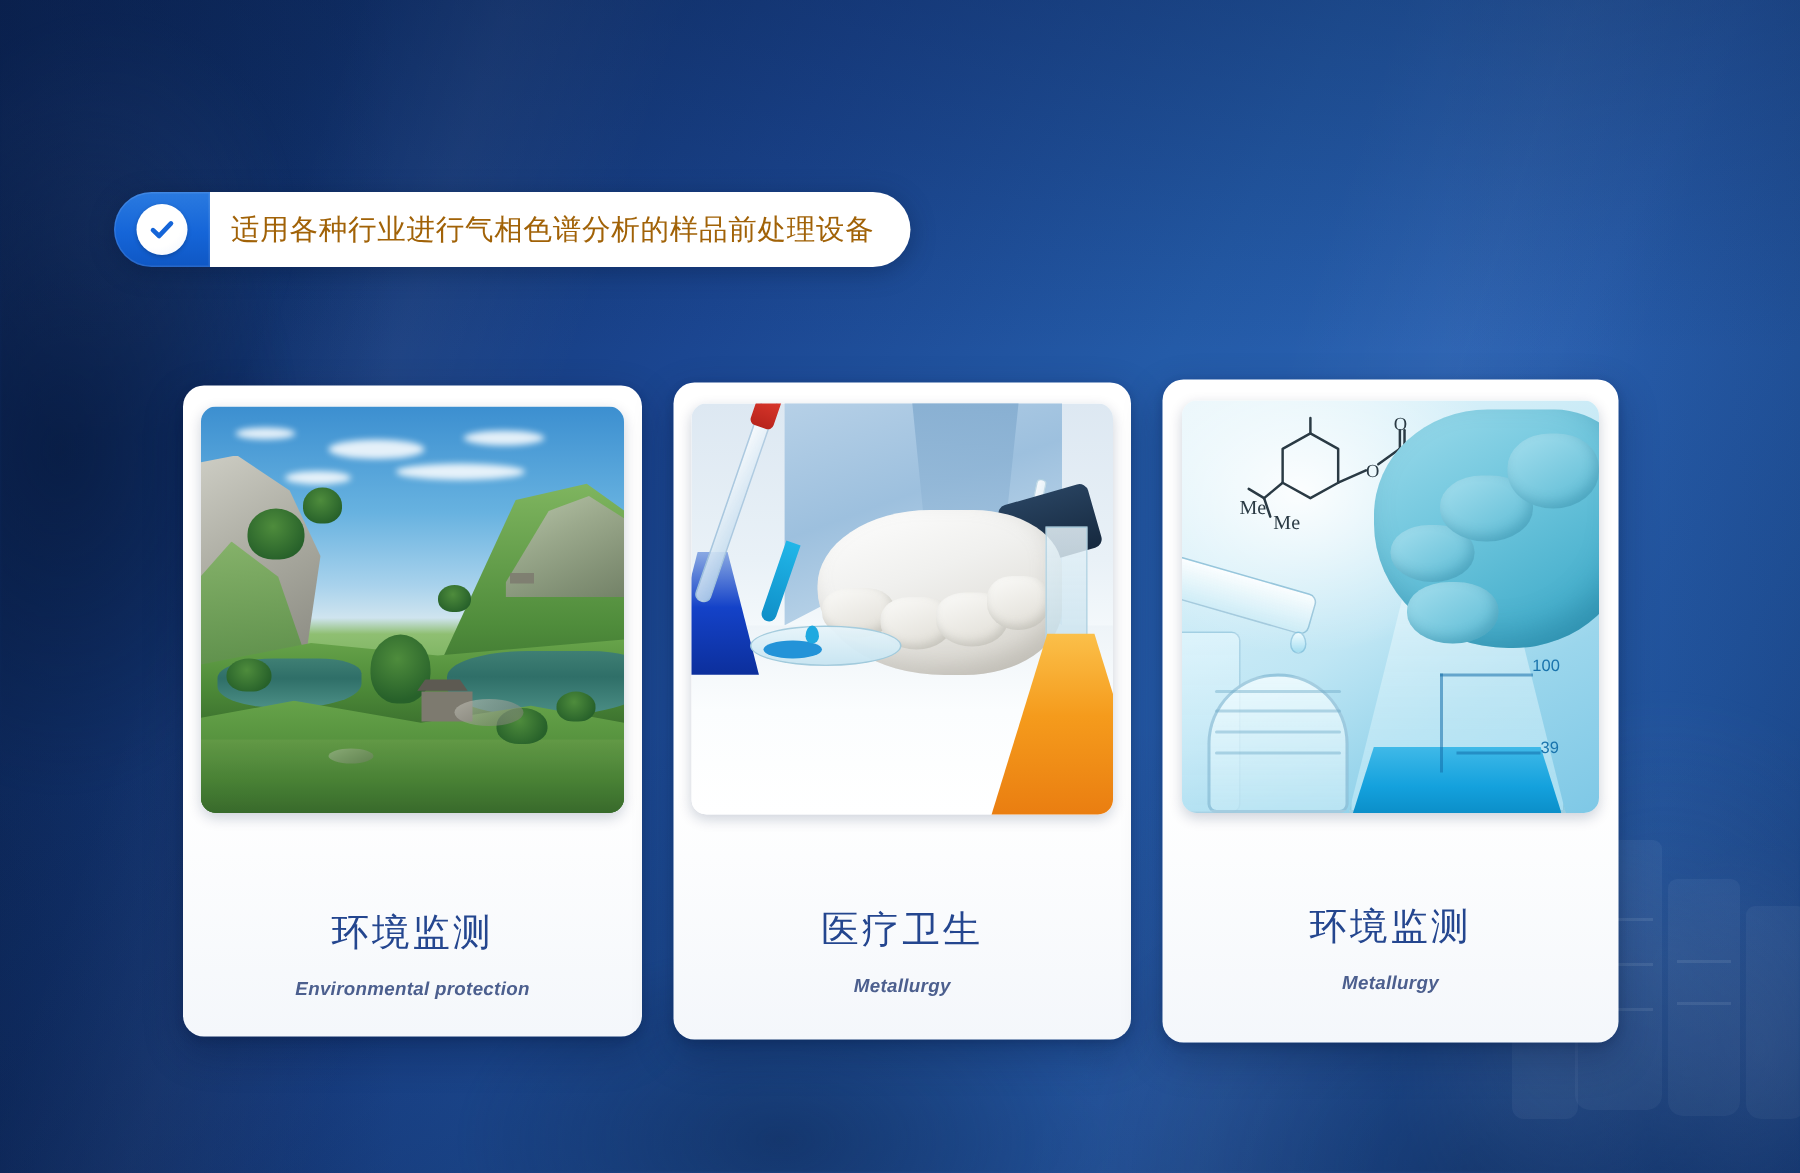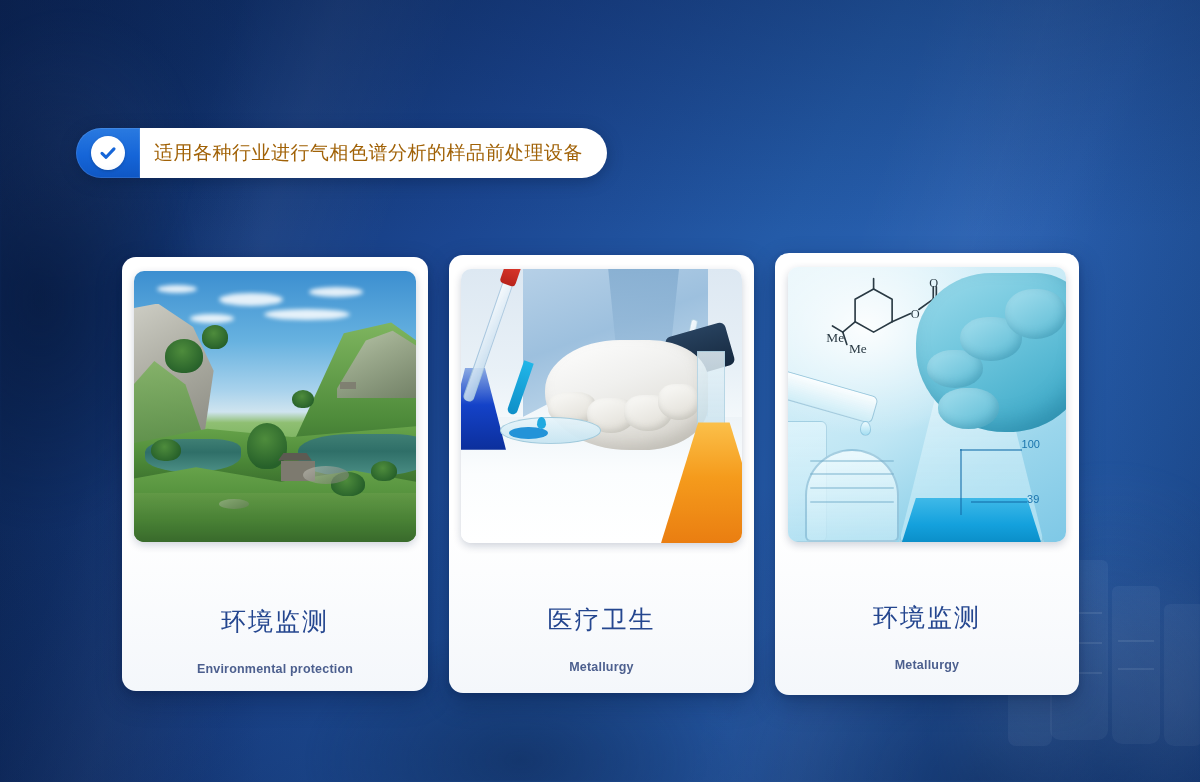--- a/index.html
+++ b/index.html
@@ -154,25 +154,26 @@
   .card-2 .card-cap { top:348px; }
   .card-3 .card-cap { top:348px; }
 
   .cap-zh {
     font-size:25px;
     color:#24468f;
     letter-spacing:2px;
     font-weight:500;
   }
   .cap-en {
-    margin-top:24px;
+    margin-top:14px;
     font-size:12.5px;
     color:#4c5f8e;
     letter-spacing:.2px;
     font-weight:bold;
+    font-style:italic;
   }
 
   
   .art { position:absolute; inset:0; }
 
   
   .mv-sky {
     position:absolute; inset:0;
     background:linear-gradient(180deg,#3c8fd0 0%,#67b2e0 26%,#a8d2ec 44%,#cfe4ef 52%,#8fbf72 56%,#6aa84f 70%,#4e8c3e 100%);
   }

